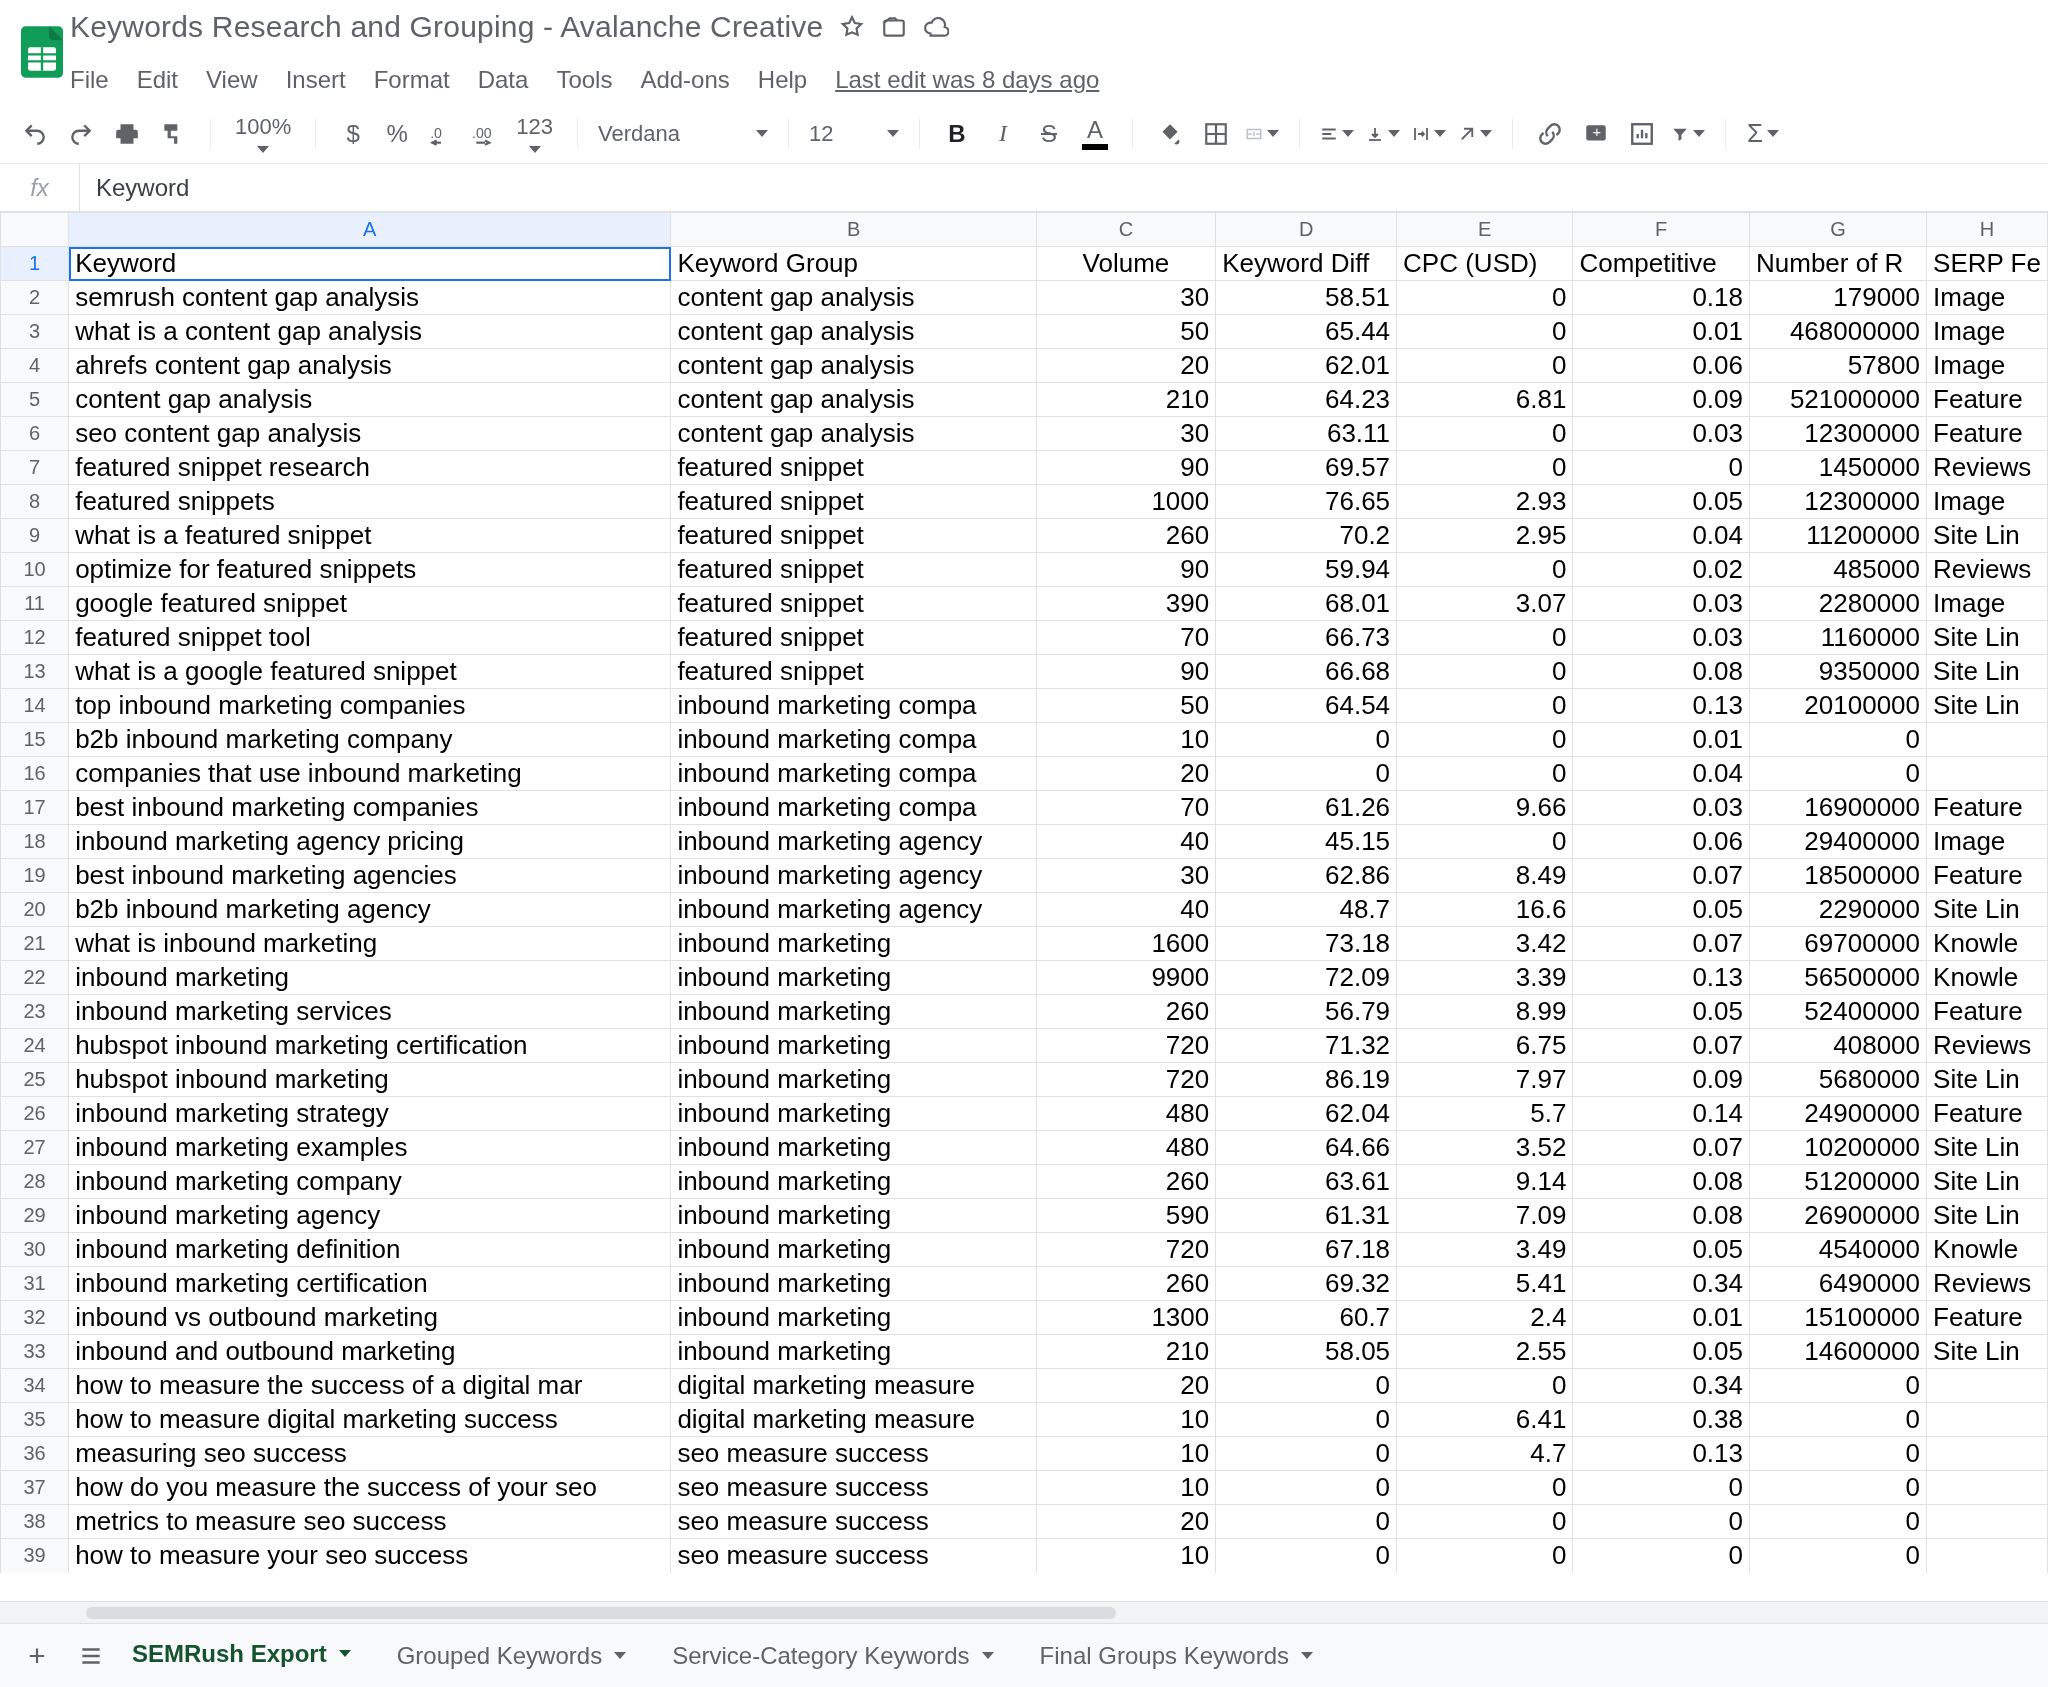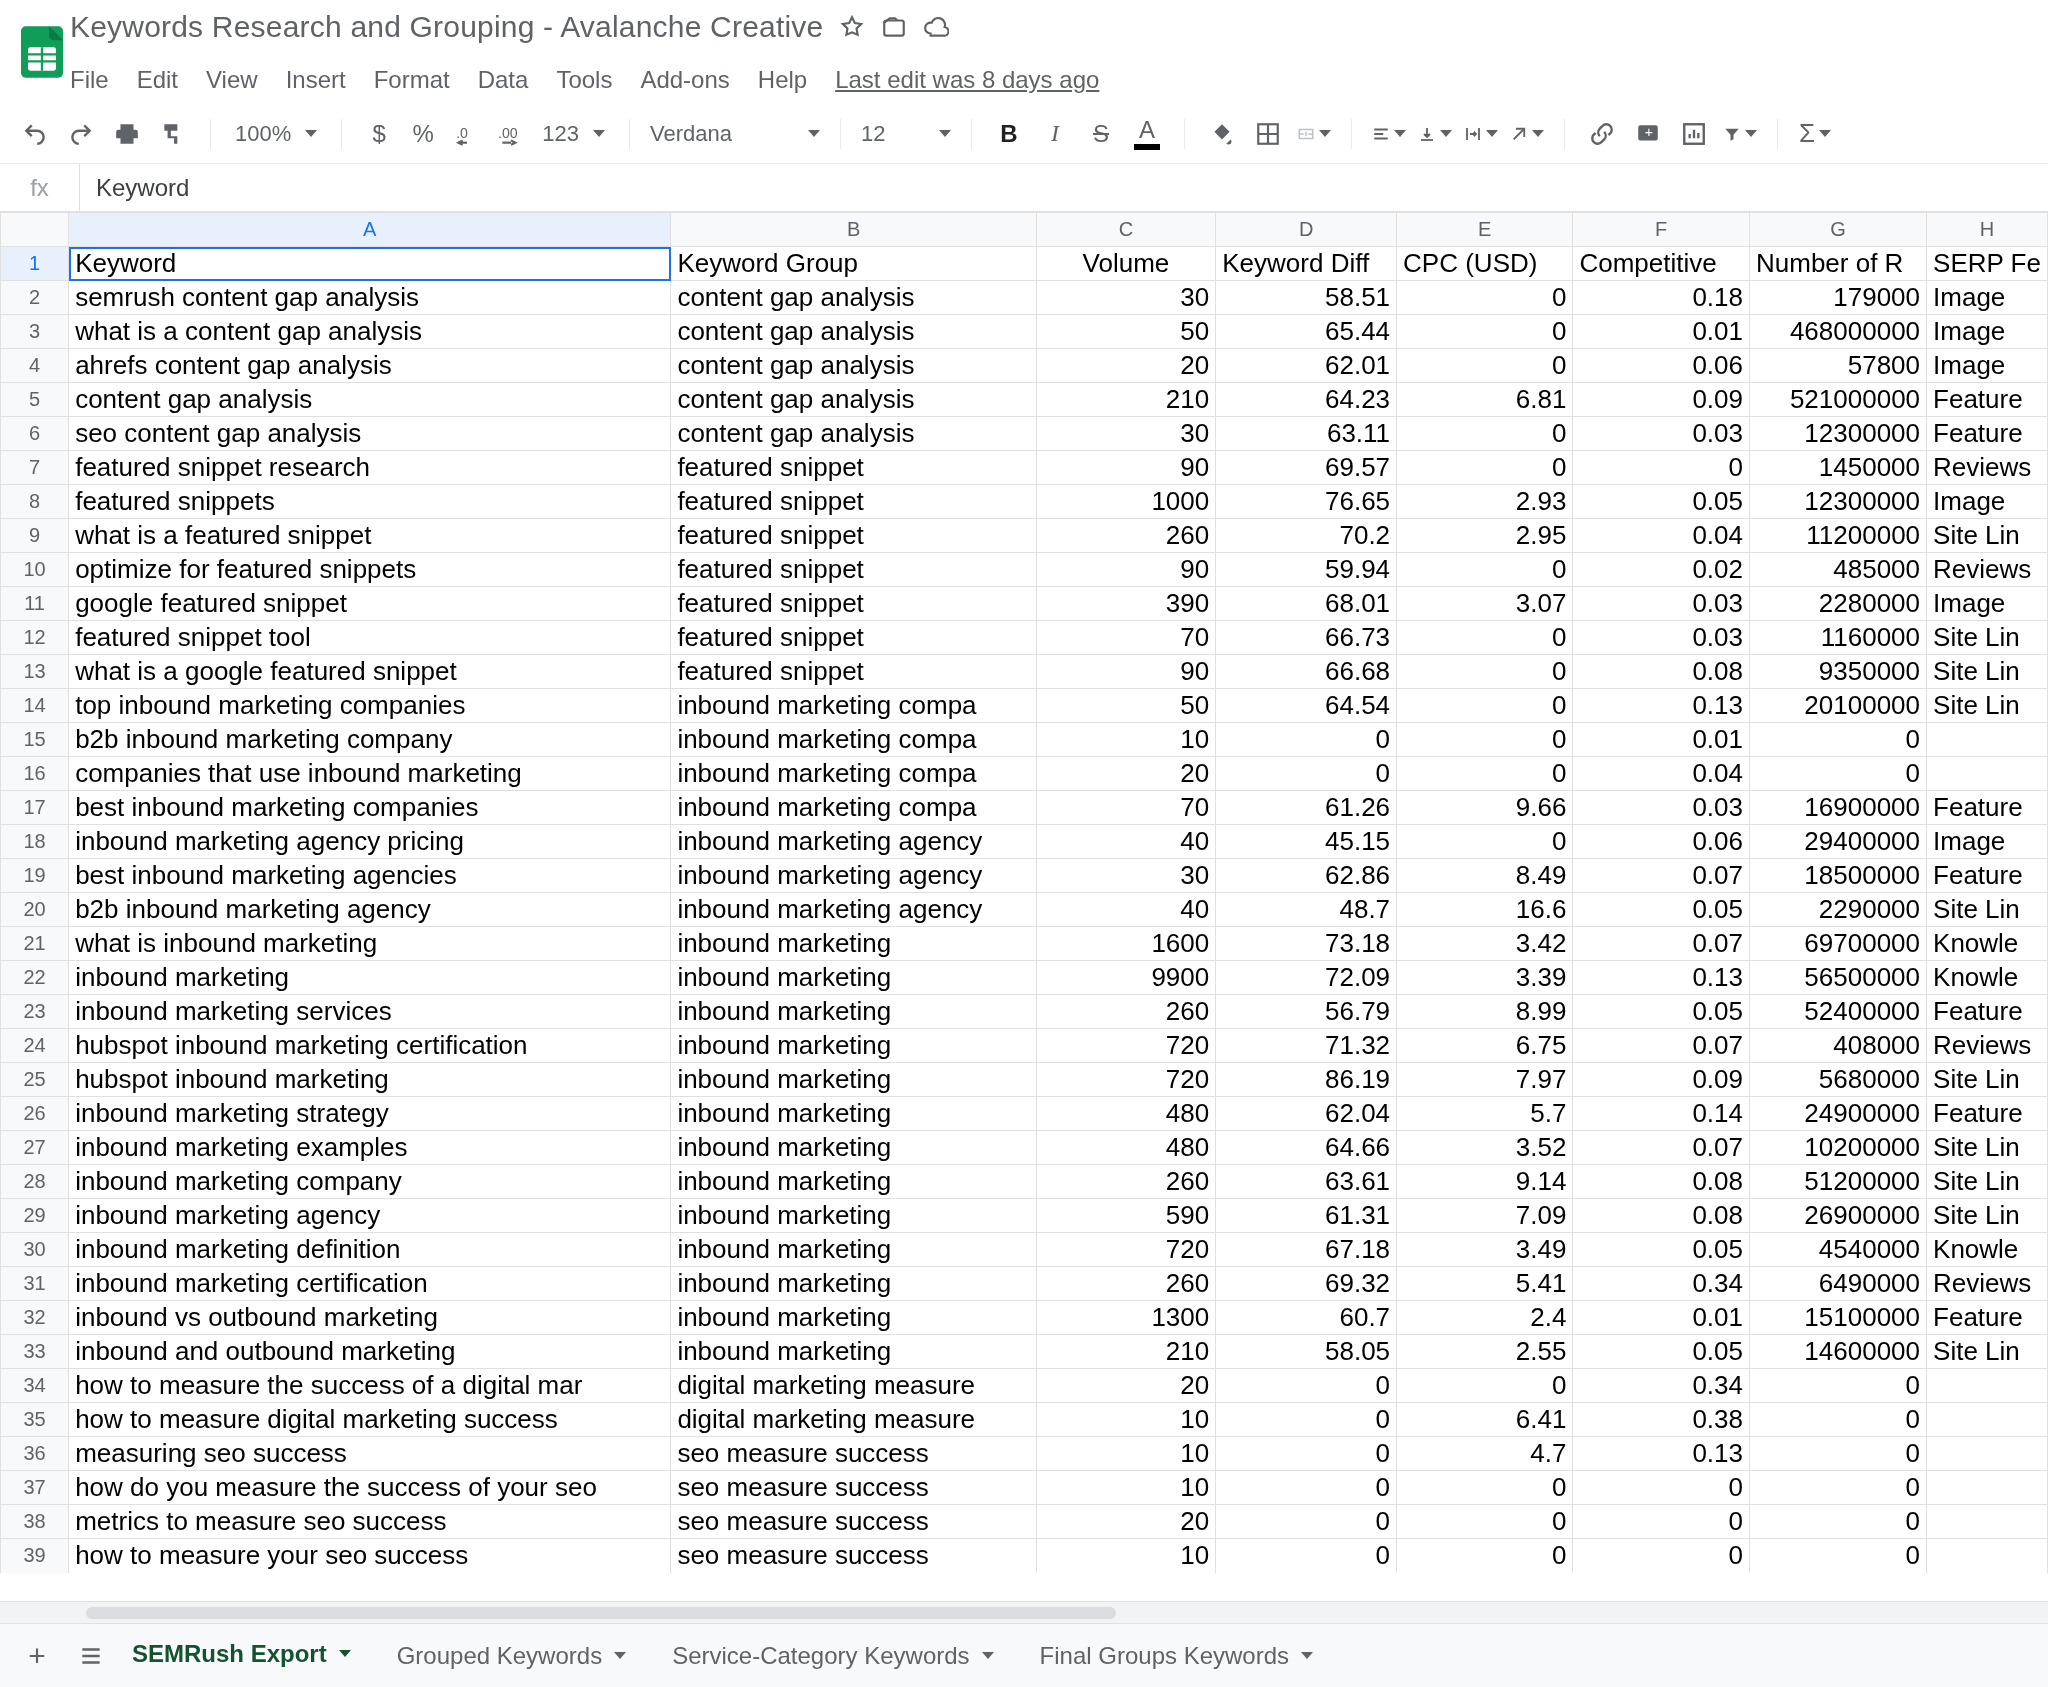--- a/index.html
+++ b/index.html
@@ -15,32 +15,32 @@
   .titleicon { color: #5f6368; width: 26px; height: 26px; display:inline-flex; align-items:center; justify-content:center;}
   .titleicon svg { width: 100%; height: 100%; }
   .menubar { display: flex; align-items: baseline; gap: 28px; margin-top: 22px; font-size: 24px; color: #5f6368; }
   .menubar .mitem { cursor: default; }
   .lastedit { text-decoration: underline; color: #5f6368; }
 
   
   .toolbar { display:flex; align-items:center; height: 60px; margin-top:10px; padding: 0 18px; border-bottom: 1px solid #e8eaed; gap: 12px; color:#5f6368; }
   .tb-btn { width: 34px; height: 34px; display:inline-flex; align-items:center; justify-content:center; }
   .tb-sep { width:1px; height:30px; background:#e8eaed; margin:0 8px; }
-  .zoom { display:flex; align-items:center; gap:14px; font-size:22px; padding:0 4px; }
+  .zoom { display:flex; align-items:center; gap:6px; font-size:22px; padding:0 4px;flex-direction:column; }
   .tb-group { display:flex; align-items:center; gap:10px; }
   .fontbox { display:flex; align-items:center; gap:10px; font-size:22px; width:170px; justify-content:space-between; }
   .sizebox { display:flex; align-items:center; gap:10px; font-size:22px; width:90px; justify-content:space-between; }
   .caret { width:0; height:0; border-left:6px solid transparent; border-right:6px solid transparent; border-top:7px solid #5f6368; }
   .tb-icon svg { width:26px; height:26px; display:block; }
   .A-under { display:flex; flex-direction:column; align-items:center; width:34px;}
   .A-under .bar { width:26px; height:6px; background:#000; margin-top:2px; }
 
   
   .fxbar { display:flex; align-items:center; height:48px; border-bottom:1px solid #e0e0e0; }
-  .fxlabel { width:80px; display:flex; align-items:center; justify-content:center; color:#9aa0a6; font-size:24px; border-right:1px solid #e0e0e0; height:100%; }
+  .fxlabel { width:80px; display:flex; align-items:center; justify-content:center; font-style:italic; color:#9aa0a6; font-size:24px; border-right:1px solid #e0e0e0; height:100%; }
   .fxinput { flex:1; padding:0 16px; font-size:24px; color:#3c4043; }
 
   
   .grid-wrap { position:relative; overflow:hidden; height: calc(100% - 280px); }
   table { border-collapse: collapse; table-layout: fixed; }
   th, td { border: 1px solid #e0e0e0; height: 34px; font-size: 26px; font-family: Verdana, sans-serif; padding: 0 6px; white-space:nowrap; overflow:hidden; }
   th { background:#f8f9fa; color:#5f6368; font-weight:400; text-align:center; font-family: Arial, sans-serif; font-size: 20px; }
   td { color:#000; }
   .corner { background:#f8f9fa; width:70px; }
   .rowhead { background:#f8f9fa; text-align:center; color:#5f6368; width:70px; font-family: Arial, sans-serif; font-size:20px; }

